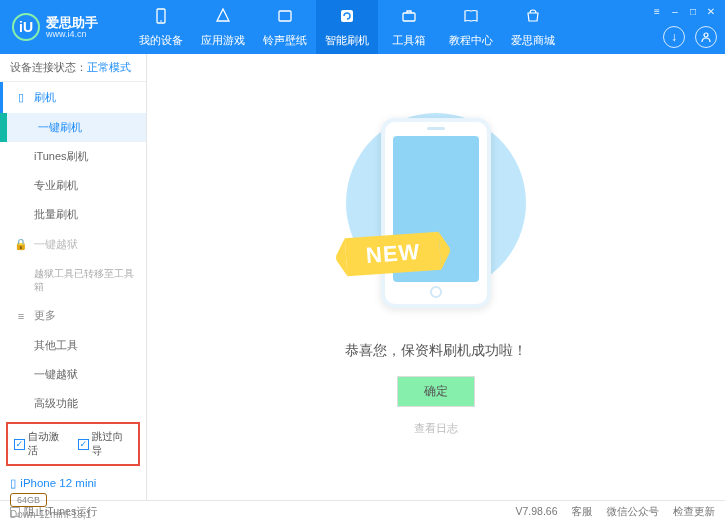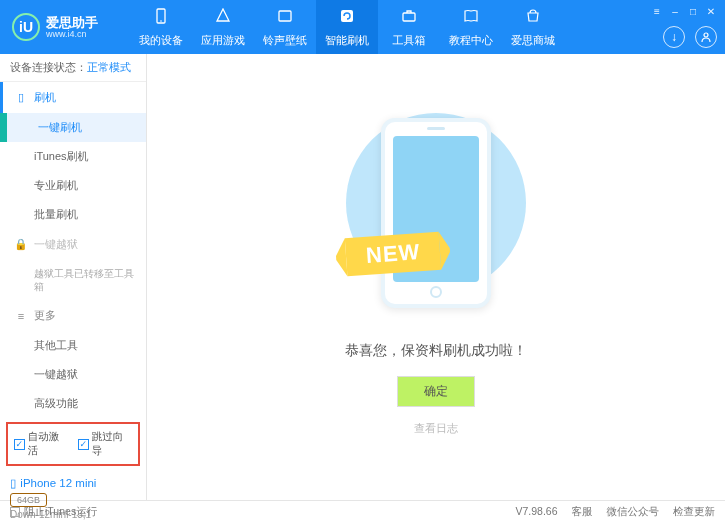--- a/index.html
+++ b/index.html
@@ -51,21 +51,21 @@
 .phone { position: absolute; width: 110px; height: 190px; background: #fff; border: 4px solid #e8f4fb; border-radius: 14px; left: 25px; top: 0; box-shadow: 0 2px 8px rgba(0,0,0,0.1); }
 .phone-screen { position: absolute; inset: 14px 8px 22px 8px; background: #8fd4f5; border-radius: 4px; }
 .phone-home { position: absolute; bottom: 6px; left: 50%; transform: translateX(-50%); width: 12px; height: 12px; border: 2px solid #d0e8f5; border-radius: 50%; }
 .phone-speaker { position: absolute; top: 5px; left: 50%; transform: translateX(-50%); width: 18px; height: 3px; background: #d0e8f5; border-radius: 2px; }
 .new-ribbon { position: absolute; background: #ffd84a; color: #fff; font-weight: 900; font-size: 22px; padding: 6px 20px; left: -10px; bottom: 45px; transform: rotate(-4deg); letter-spacing: 1px; }
 .new-ribbon::before, .new-ribbon::after { content: ""; position: absolute; top: 0; bottom: 0; width: 0; border-top: 17px solid transparent; border-bottom: 17px solid transparent; }
 .new-ribbon::before { left: -10px; border-right: 10px solid #ffd84a; }
 .new-ribbon::after { right: -10px; border-left: 10px solid #ffd84a; }
 
 .success-text { margin-top: 24px; font-size: 14px; color: #555; }
-.ok-btn { margin-top: 16px; padding: 6px 26px; border: 1px solid #ddd; background: #bef264; font-size: 12px; color: #555; cursor: pointer; }
+.ok-btn { margin-top: 16px; padding: 6px 26px; border: 1px solid #ddd; background: #86efac; font-size: 12px; color: #555; cursor: pointer; }
 .log-link { margin-top: 14px; font-size: 11px; color: #bbb; cursor: pointer; }
 
 .footer { height: 23px; border-top: 1px solid #e5e5e5; display: flex; align-items: center; font-size: 10.5px; color: #777; padding: 0 10px; justify-content: space-between; }
 .footer-left { display: flex; align-items: center; gap: 5px; text-align: center; }
 .footer-right { display: flex; gap: 14px; }
 .footer-link { cursor: pointer; }
 .cb-small { width: 10px; height: 10px; border: 1px solid #aaa; display: inline-block; }
 </style>
 </head>
 <body>

